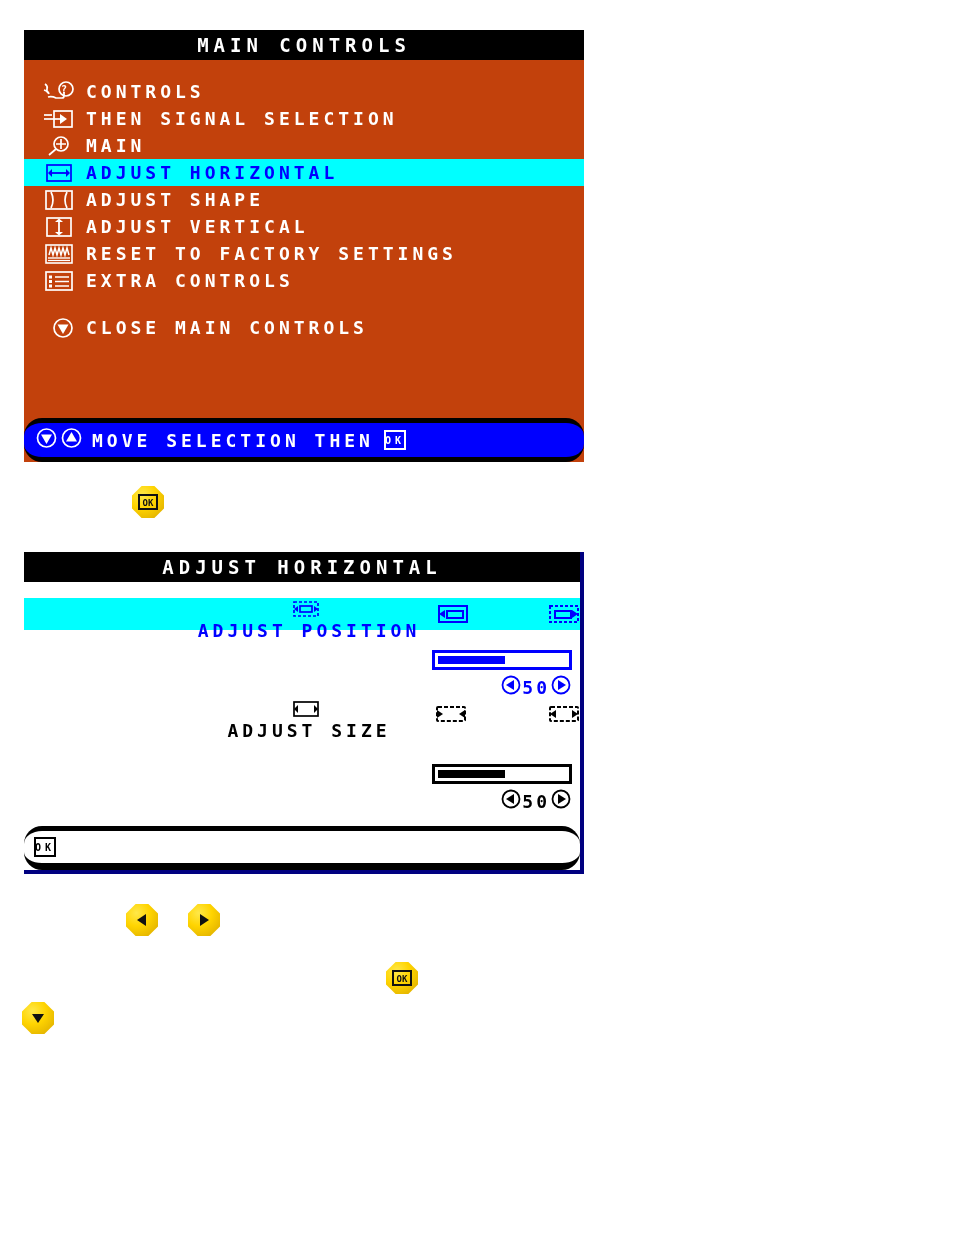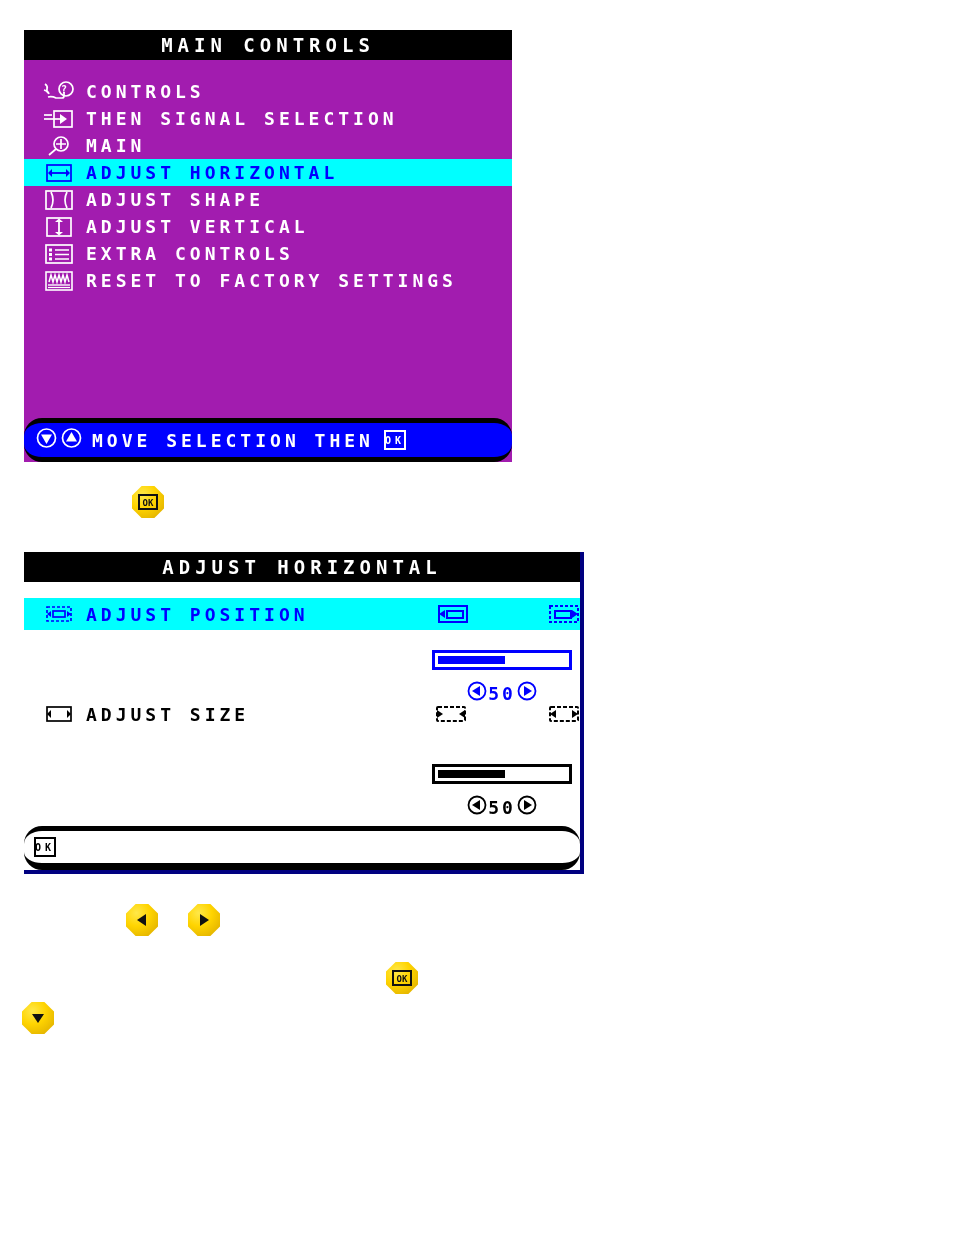--- a/index.html
+++ b/index.html
@@ -13,23 +13,23 @@
     position: relative;
     font-family: "DejaVu Sans Mono", monospace;
     overflow: hidden;
   }
 
   
   #osd-main {
     position: absolute;
     left: 24px;
     top: 30px;
-    width: 488px;
+    width: 560px;
     height: 432px;
-    background: #a21caf;
+    background: #c2410c;
     border: 0;
     box-sizing: border-box;
   }
   .osd-title {
     background: #000000;
     color: #ffffff;
     height: 30px;
     line-height: 30px;
     text-align: center;
     font-size: 19px;
@@ -116,20 +116,21 @@
   .adj-row {
     height: 32px;
     display: flex;
     align-items: center;
     padding-left: 14px;
     color: #000000;
     font-size: 18px;
     letter-spacing: 4px;
     font-weight: bold;
     position: relative;
+    flex-direction: column;
   }
   .adj-row.selected {
     background: #00ffff;
     color: #0000ff;
   }
   .adj-label { white-space: pre; flex: 1; }
   .adj-arrow-left {
     position: absolute;
     left: 405px;
     top: 50%;
@@ -157,22 +158,22 @@
     padding: 3px;
   }
   .slider-track.blue { border: 3px solid #0000ff; }
   .slider-track.black { border: 3px solid #000000; }
   .slider-fill { height: 100%; }
   .slider-fill.blue { background: #0000ff; }
   .slider-fill.black { background: #000000; }
   .slider-value-row {
     display: flex;
     align-items: center;
-    justify-content: center;
-    margin-top: 11px;
+    justify-content: flex-end;
+    margin-top: 5px;
     height: 24px;
   }
   .slider-num {
     font-size: 18px;
     letter-spacing: 3px;
     font-weight: bold;
   }
   .slider-num.blue { color: #0000ff; }
   .slider-num.black { color: #000000; }
   #osd-adjust .osd-foot {
@@ -291,44 +292,53 @@
           <path d="M13 16 L17 19.5 L21 16 Z" fill="#ffffff"></path>
         </svg>
       </span>
       <span class="menu-label">ADJUST VERTICAL</span>
     </div>
 
 
     <div class="menu-row">
       <span class="menu-icon">
         <svg width="34" height="22" viewBox="0 0 34 22">
+          <rect x="4" y="2" width="26" height="18" fill="none" stroke="#ffffff" stroke-width="1.6"></rect>
+          <path d="M7 12 L9 5 L11 12 L13 5 L15 12 L17 5 L19 12 L21 5 L23 12 L25 5 L27 12" fill="none" stroke="#ffffff" stroke-width="1.5"></path>
+          <path d="M6 15 L28 15" stroke="#ffffff" stroke-width="1.4"></path>
+          <path d="M6 17.5 L28 17.5" stroke="#ffffff" stroke-width="1.2"></path>
+        </svg>
+      </span>
+      <span class="menu-label">RESET TO FACTORY SETTINGS</span>
+    </div>
+
+    <div class="menu-row">
+      <span class="menu-icon">
+        <svg width="34" height="22" viewBox="0 0 34 22">
           <rect x="4" y="2" width="26" height="18" fill="none" stroke="#ffffff" stroke-width="1.7"></rect>
           <rect x="7" y="5.5" width="3" height="3" fill="#ffffff"></rect>
           <rect x="7" y="10" width="3" height="3" fill="#ffffff"></rect>
           <rect x="7" y="14.5" width="3" height="3" fill="#ffffff"></rect>
           <path d="M13 7 L27 7 M13 11.5 L27 11.5 M13 16 L27 16" stroke="#ffffff" stroke-width="1.5"></path>
         </svg>
       </span>
       <span class="menu-label">EXTRA CONTROLS</span>
     </div>
 
-    <div class="menu-row">
-      <span class="menu-icon">
-        <svg width="34" height="22" viewBox="0 0 34 22">
-          <rect x="4" y="2" width="26" height="18" fill="none" stroke="#ffffff" stroke-width="1.6"></rect>
-          <path d="M7 12 L9 5 L11 12 L13 5 L15 12 L17 5 L19 12 L21 5 L23 12 L25 5 L27 12" fill="none" stroke="#ffffff" stroke-width="1.5"></path>
-          <path d="M6 15 L28 15" stroke="#ffffff" stroke-width="1.4"></path>
-          <path d="M6 17.5 L28 17.5" stroke="#ffffff" stroke-width="1.2"></path>
-        </svg>
-      </span>
-      <span class="menu-label">RESET TO FACTORY SETTINGS</span>
-    </div>
-
     <div class="menu-spacer"></div>
 
+    <div class="menu-row" style="padding-left:22px;">
+      <span class="menu-icon" style="width:34px;min-width:34px;">
+        <svg width="24" height="22" viewBox="0 0 24 22">
+          <circle cx="12" cy="11" r="9" fill="none" stroke="#ffffff" stroke-width="1.7"></circle>
+          <path d="M6.5 7.5 L17.5 7.5 L12 17 Z" fill="#ffffff"></path>
+        </svg>
+      </span>
+      <span class="menu-label">CLOSE MAIN CONTROLS</span>
+    </div>
 
   </div>
 
   <div class="osd-foot">
     <span class="foot-icons">
       <span>
         <svg width="25" height="22" viewBox="0 0 24 22">
           <circle cx="12" cy="11" r="9" fill="none" stroke="#ffffff" stroke-width="1.7"></circle>
           <path d="M6.5 7.5 L17.5 7.5 L12 17 Z" fill="#ffffff"></path>
         </svg>

